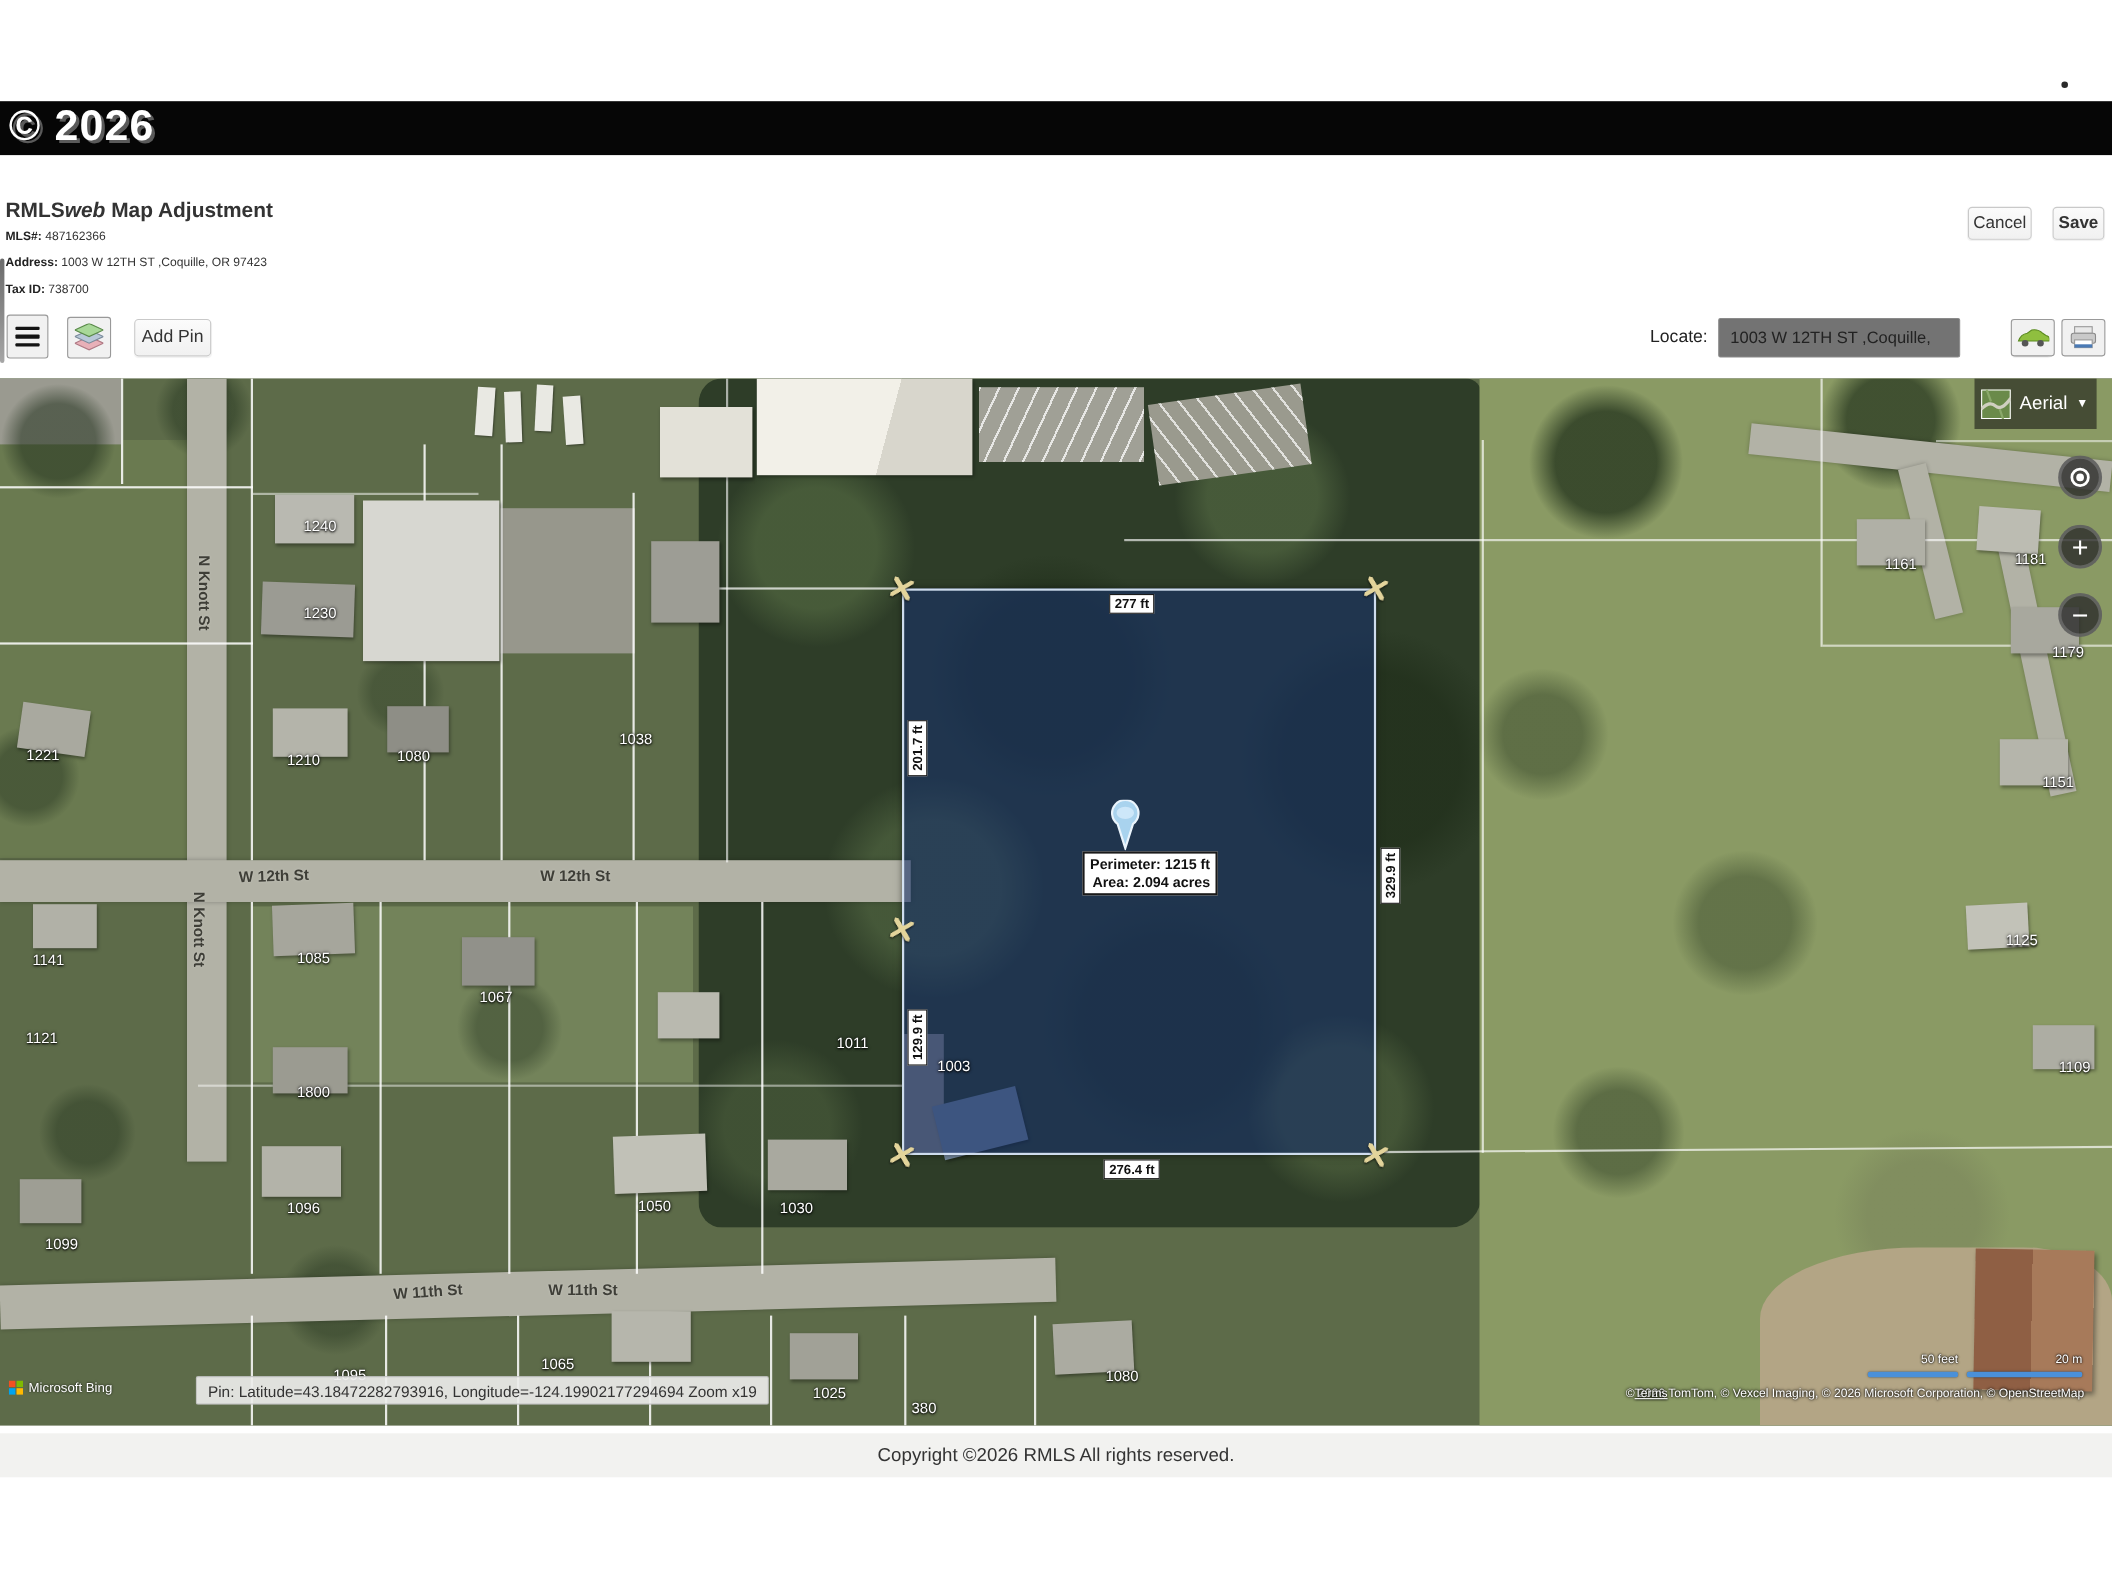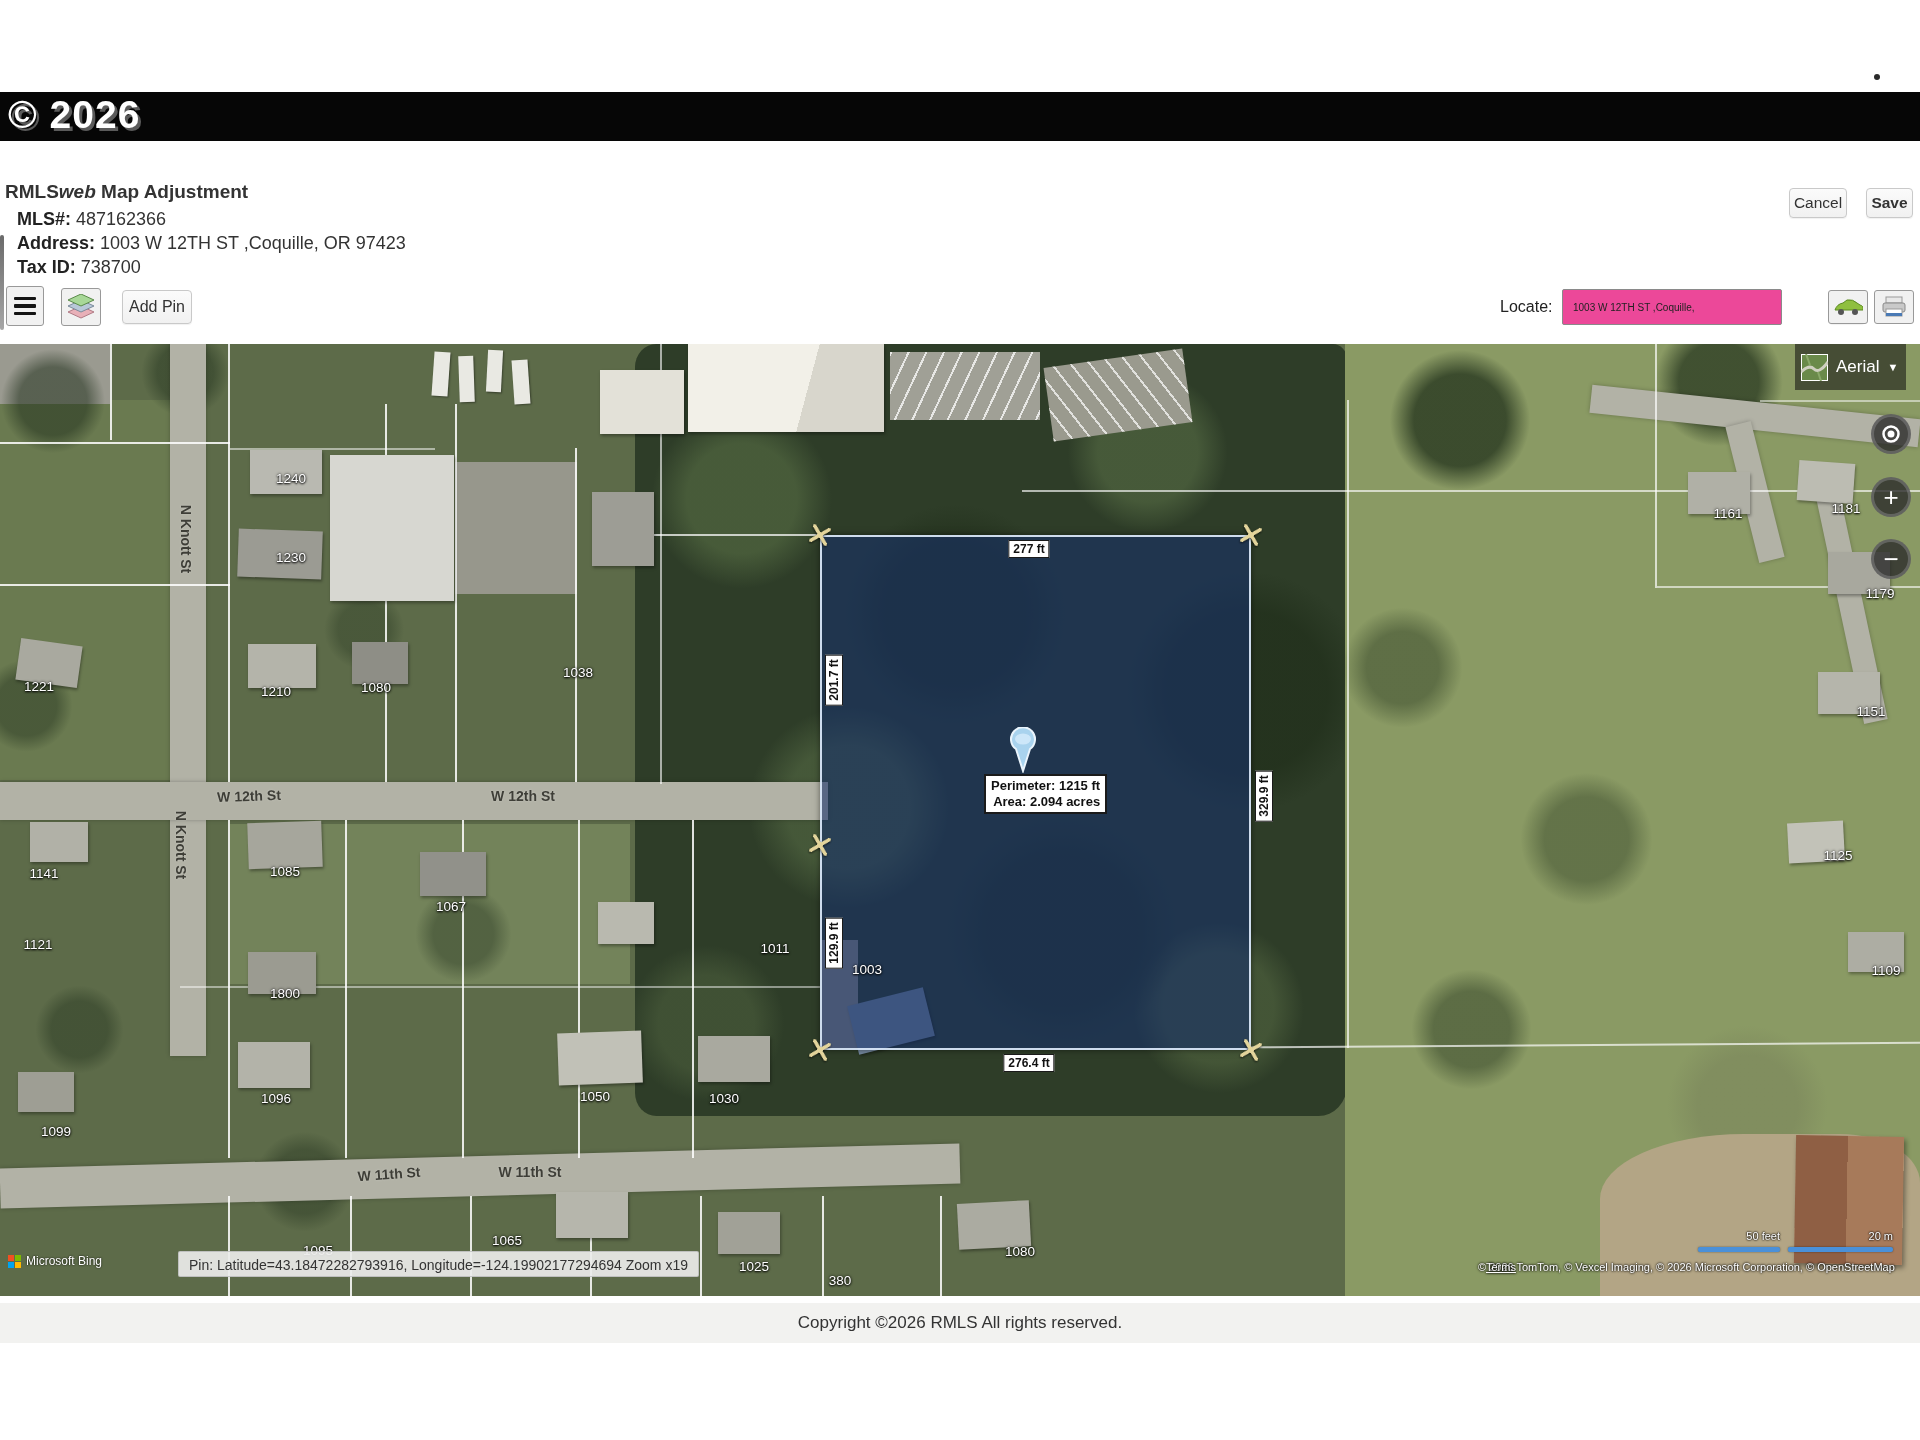--- a/index.html
+++ b/index.html
@@ -17,37 +17,37 @@
   .url-bar { left:0; top:141px; width:1920px; height:30px; background:#eef1e9; border-bottom:2px solid #adb8a6; }
   .favicon { left:12px; top:4px; width:20px; height:20px; border-radius:50%; background:#fdfdfb; border:2px solid #7d9770; }
   .favicon::before { content:''; position:absolute; left:3px; top:4px; width:7px; height:2.5px; background:#324e32; }
   .favicon::after  { content:''; position:absolute; right:2px; bottom:3px; width:4px; height:4px; border:1.5px solid #324e32; border-radius:50%; }
   .url-text { left:42px; top:0; height:28px; line-height:28px; font-size:15px; color:#555; white-space:nowrap; }
   .url-text .dom { color:#1e1e1e; }
 
   
   .hdr-title { left:5px; top:181px; font-size:19px; font-weight:bold; color:#333; }
   .hdr-title .it { font-style:italic; }
-  .hdr-row { left:17px; font-size:18px; color:#333; }
+  .hdr-row { left:5px; font-size:11px; color:#333; }
   .hdr-row b { color:#222; }
   .btn { background:linear-gradient(#fbfbfb,#f1f1f1); border:1px solid #c9c9c9; border-radius:4px;
          color:#333; font-size:15.5px; text-align:center; cursor:pointer; box-shadow:0 1px 1px rgba(0,0,0,0.06); }
   .cancel-btn { left:1789px; top:188px; width:58px; height:30px; line-height:28px; }
   .save-btn   { left:1866px; top:188px; width:47px; height:30px; line-height:28px; font-weight:bold; }
   .left-artifact { left:0; top:235px; width:4px; height:95px; background:linear-gradient(180deg,#6a6a6a,#a6a6a6); border-radius:2px; }
 
   
   .tool-btn { background:#f1f1f1; border:1px solid #999; border-radius:3px; display:flex; align-items:center; justify-content:center; cursor:pointer; }
   .hamburger { left:6px; top:286px; width:38px; height:40px; flex-direction:column; gap:4px; }
   .hamburger i { display:block; width:22px; height:3.5px; background:#141414; border-radius:1px; }
   .layers-btn { left:61px; top:288px; width:40px; height:38px; }
   .addpin-btn { left:122px; top:290px; width:70px; height:34px; line-height:32px; font-size:16px; }
   .locate-label { left:1500px; top:290px; height:34px; line-height:34px; font-size:16px; color:#222; }
   .locate-input { left:1562px; top:289px; width:220px; height:36px; border:1px solid #8a8a8a; border-radius:2px;
-                  font-family:"Liberation Sans",sans-serif; font-size:10px; padding:0 10px; color:#222; background:#ec4899; }
+                  font-family:"Liberation Sans",sans-serif; font-size:15px; padding:0 10px; color:#222; background:#737373; }
   .go-btn   { left:1787px; top:290px; width:36px; height:34px; line-height:32px; font-size:16px;margin-left:42px; }
   .car-btn  { left:1828px; top:290px; width:40px; height:34px; }
   .prn-btn  { left:1874px; top:290px; width:40px; height:34px; }
 
   
   .map { left:0; top:344px; width:1920px; height:952px; background:#5d6b49; overflow:hidden; }
   .map * { position:absolute; }
   .lawn1 { left:0; top:56px; width:170px; height:380px; background:#6a7a50; }
   .lawn2 { left:230px; top:480px; width:400px; height:160px; background:#73835a; }
   .pave1 { left:0; top:0; width:110px; height:60px; background:#9a9a90; }

